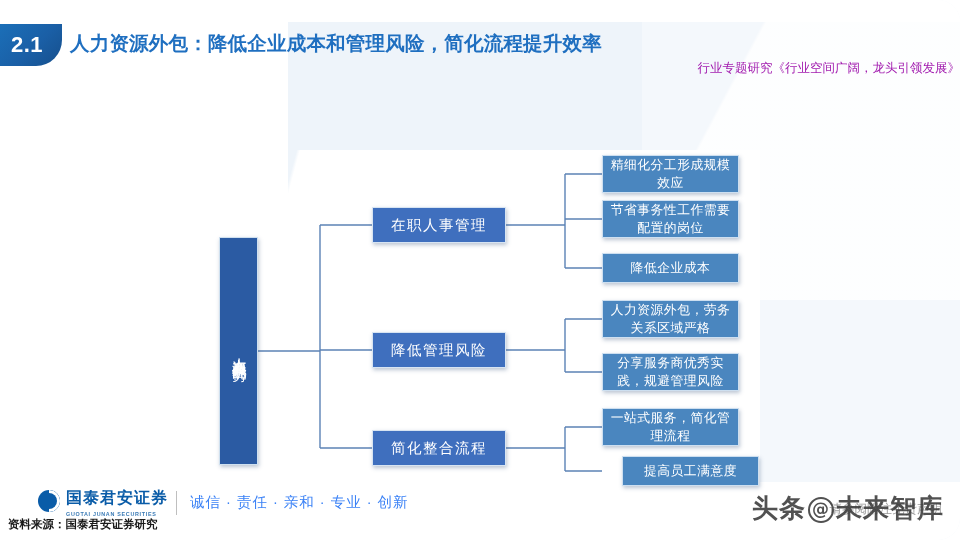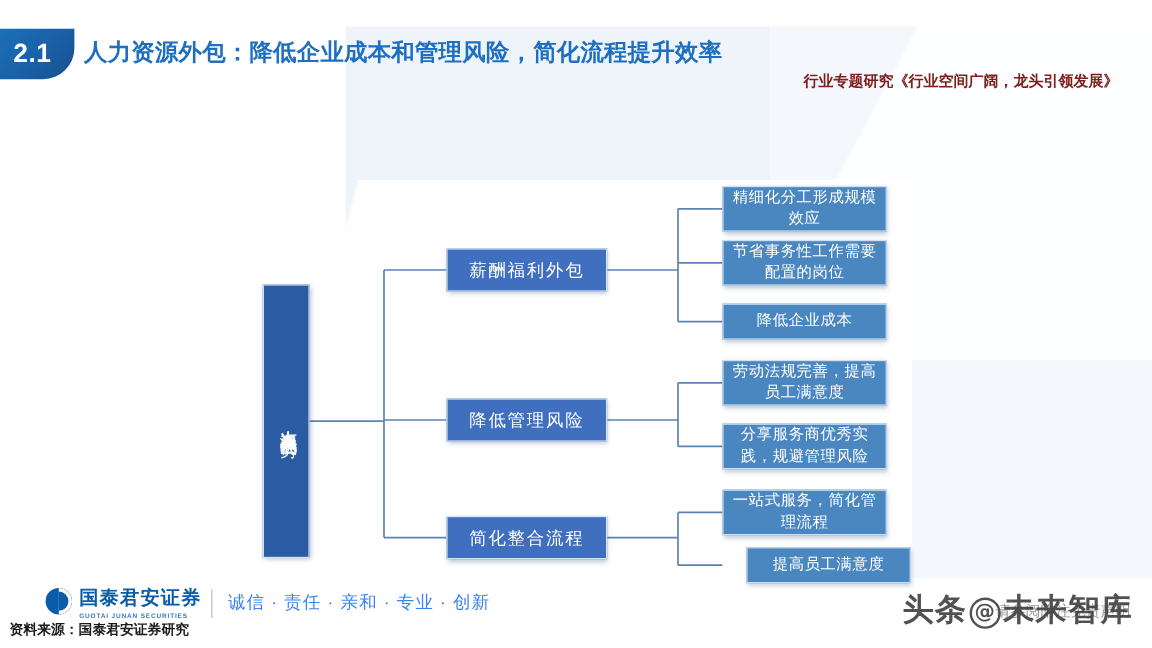--- a/index.html
+++ b/index.html
@@ -49,22 +49,22 @@
     display:flex;align-items:center;justify-content:center;
     letter-spacing:.5px;
     padding-right:8px;box-sizing:border-box;
   }
   .hdr-title{
     position:absolute;left:70px;top:6px;
     font-size:19.5px;font-weight:bold;color:#1f6fc0;
     white-space:nowrap;letter-spacing:.2px;
   }
   .hdr-note{
-    position:absolute;right:28px;top:36px;
-    font-size:12.5px;color:#7f1d1d;white-space:nowrap;font-weight:bold;
+    position:absolute;right:0;top:36px;
+    font-size:12.5px;color:#a21caf;white-space:nowrap;
   }
 
   
   .para-wrap{position:absolute;left:28px;top:72px;width:920px;}
   .diamond{
     position:absolute;left:2px;top:12px;width:19px;height:19px;
     background:#1b6ec2;transform:rotate(45deg);
     box-shadow:0 0 0 2.5px #ffffff, 0 0 0 4px #9fc5e8;
   }
   .para{
@@ -205,28 +205,28 @@
 
         <path d="M506 298 L565 298"></path>
         <path d="M565 277 L565 321"></path>
         <path d="M565 277 L602 277"></path>
         <path d="M565 321 L602 321"></path>
       </g>
     </svg>
 
     <div class="node root">人力资源外包的优势</div>
 
-    <div class="node mid mid1">薪酬福利外包</div>
+    <div class="node mid mid1">在职人事管理</div>
     <div class="node mid mid2">降低管理风险</div>
     <div class="node leaf l1">精细化分工形成规模效应</div>
 
     <div class="node mid mid3">简化整合流程</div>
     <div class="node leaf l2">节省事务性工作需要配置的岗位</div>
     <div class="node leaf l3">降低企业成本</div>
-    <div class="node leaf l4">劳动法规完善，提高员工满意度</div>
+    <div class="node leaf l4">人力资源外包，劳务关系区域严格</div>
     <div class="node leaf l5">分享服务商优秀实践，规避管理风险</div>
     <div class="node leaf l6">一站式服务，简化管理流程</div>
     <div class="node leaf l7">提高员工满意度</div>
   </div>
 
   <div class="footer">
     <div class="logo-mark"></div>
     <div class="logo-cn">国泰君安证券</div>
     <div class="logo-en">GUOTAI JUNAN SECURITIES</div>
     <div class="logo-div"></div>

